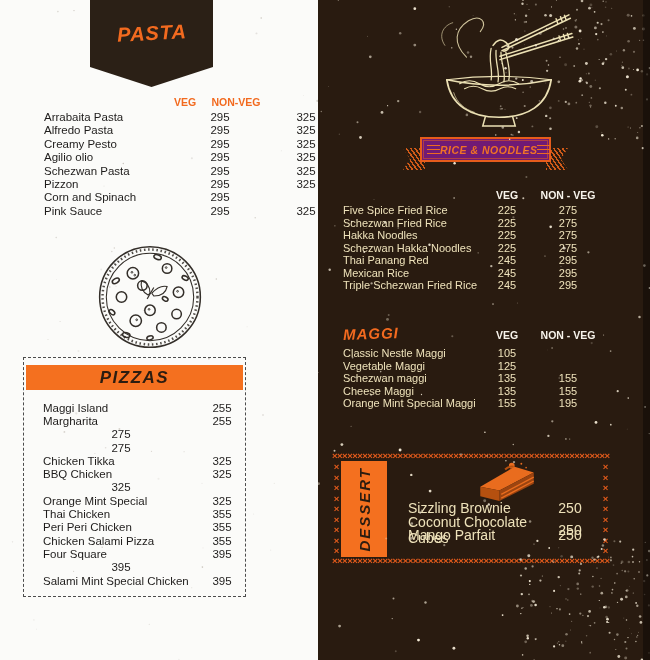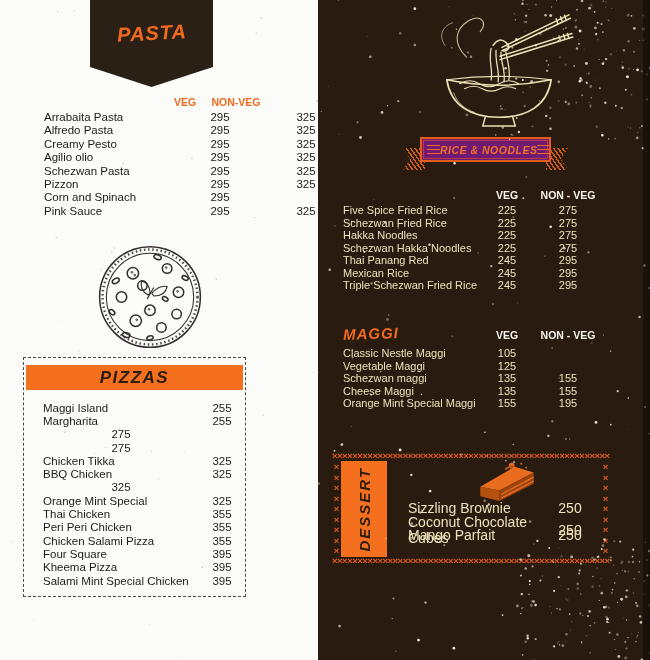--- a/index.html
+++ b/index.html
@@ -342,21 +342,20 @@
           <span>Chicken Salami Pizza</span>
           <span class="num">355</span>
         </div>
 
         <div class="pizza-row">
           <span>Four Square</span>
           <span class="num">395</span>
         </div>
 
         <div class="pizza-row">
-          <span>Kheema Pizza</span>
           <span class="num">395</span>
         </div>
 
         <div class="pizza-row">
           <span>Salami Mint Special Chicken</span>
           <span class="num">395</span>
         </div>
       </div>
   </div>
 

